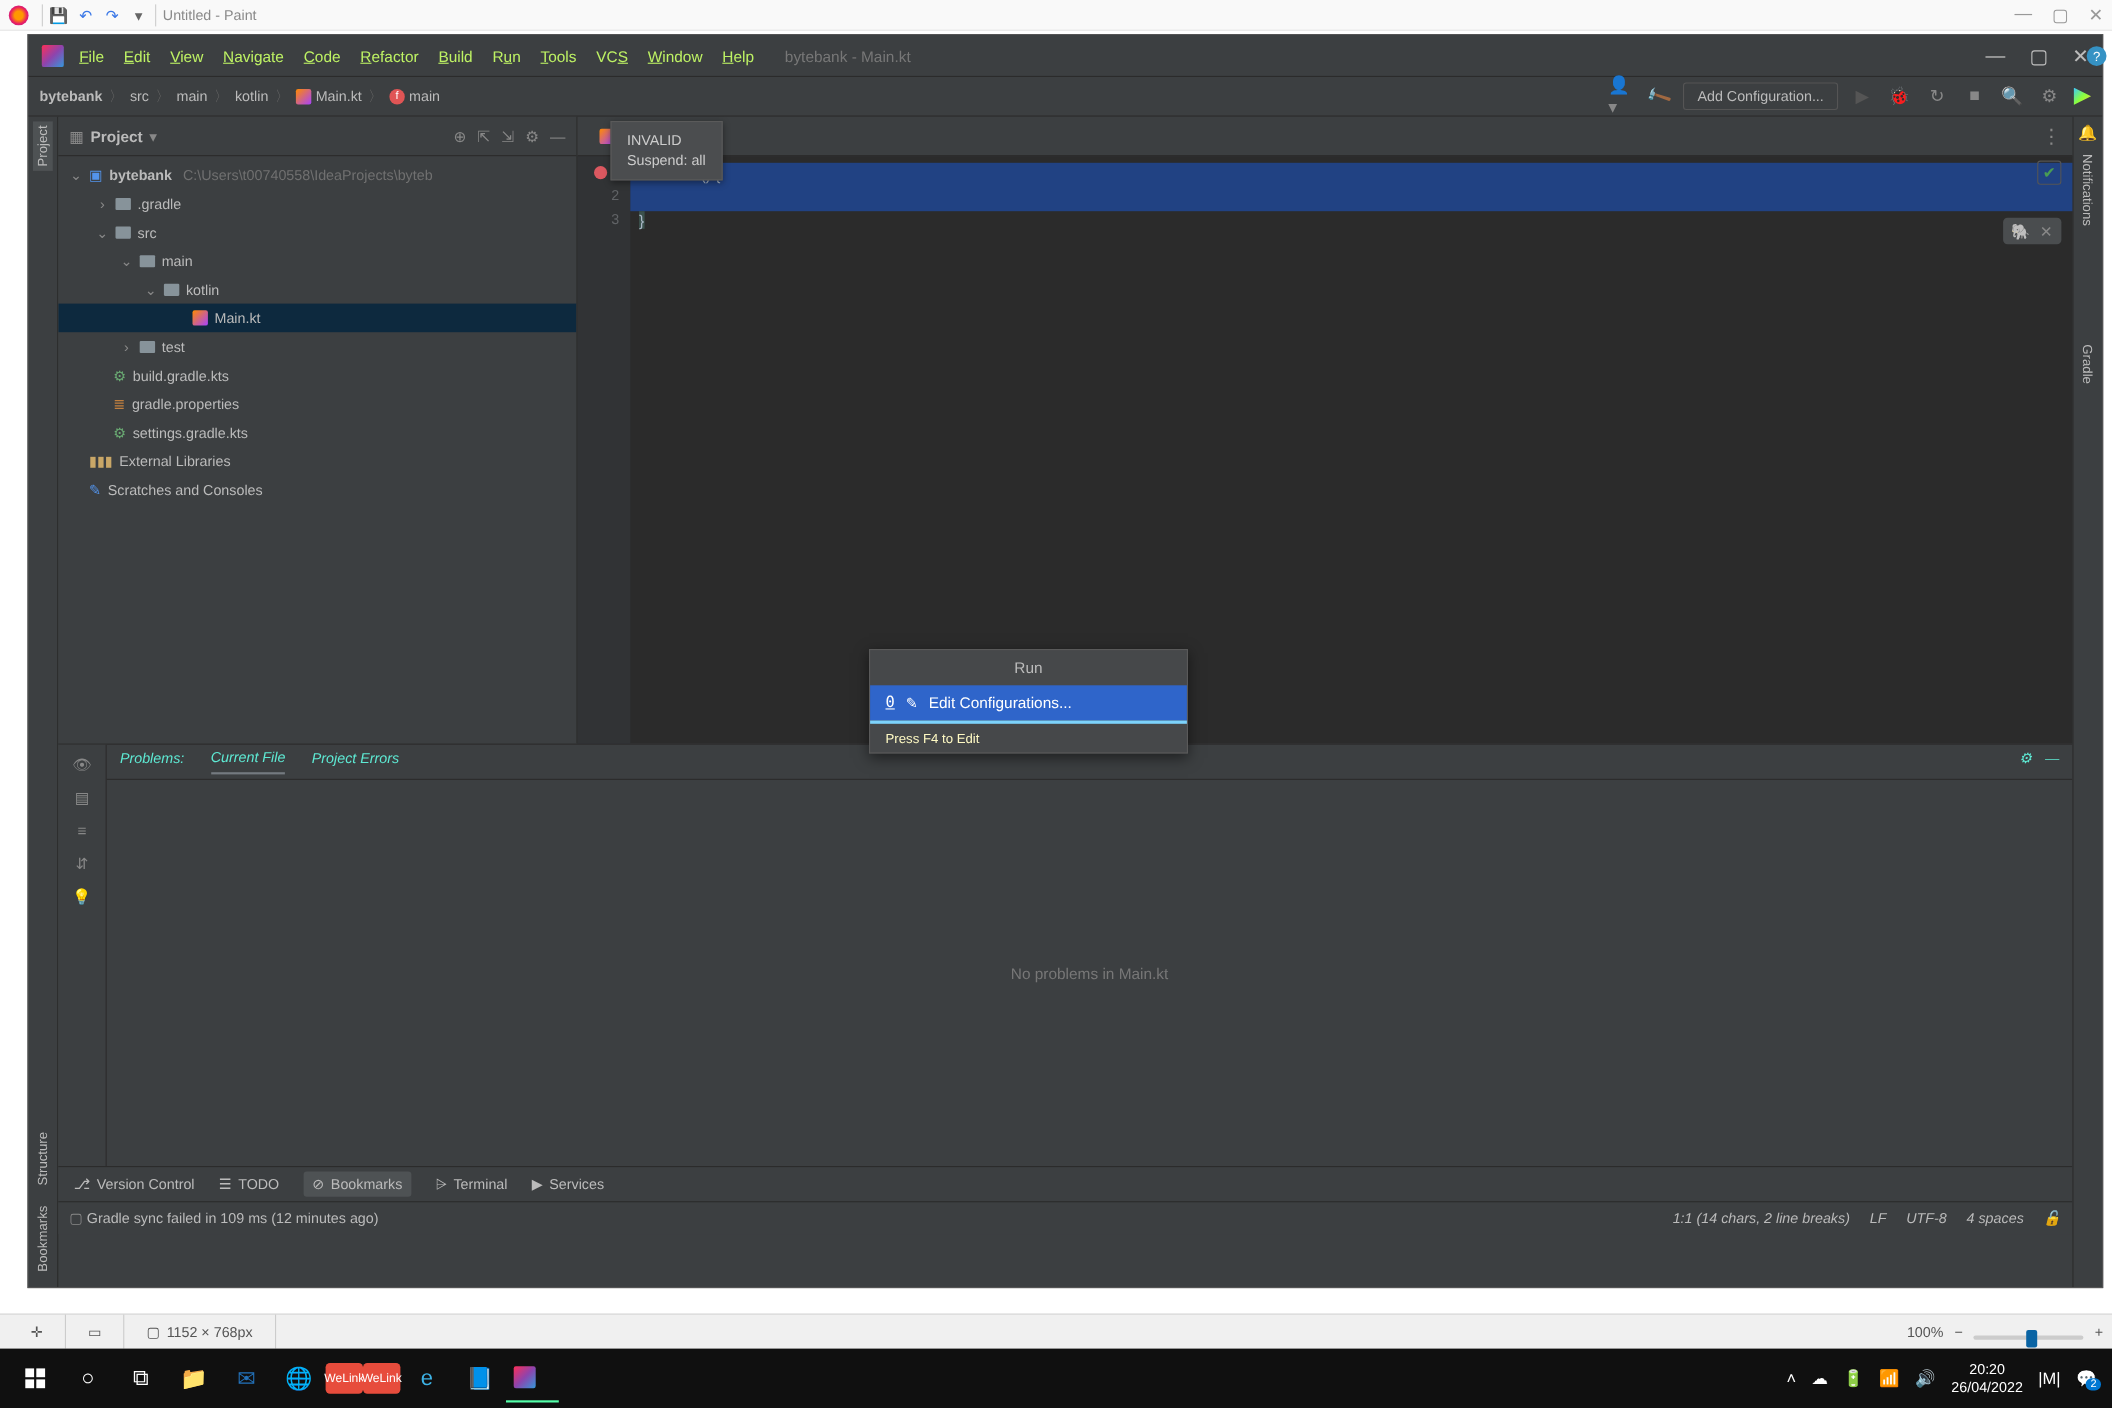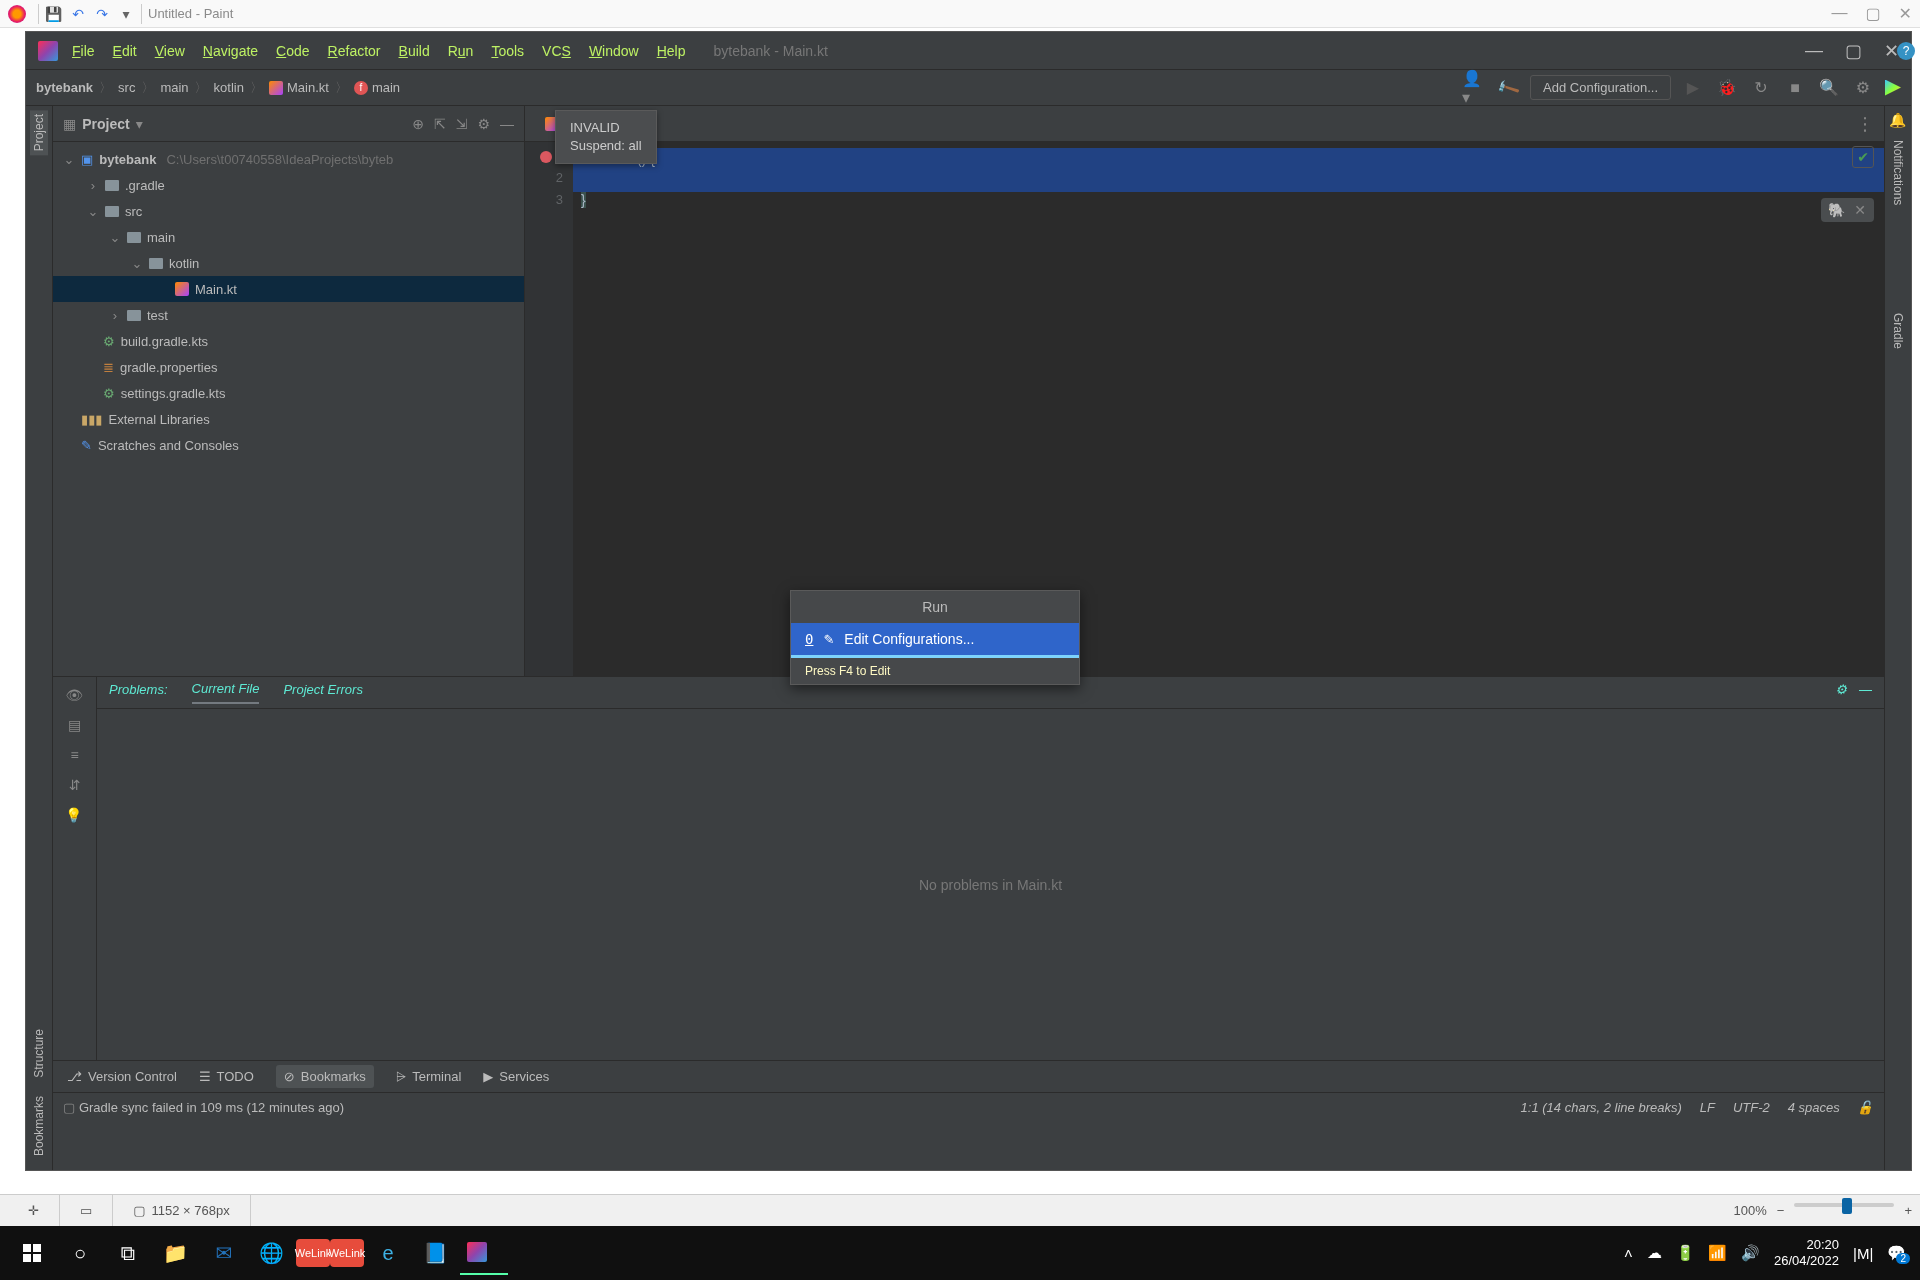--- a/index.html
+++ b/index.html
@@ -110,29 +110,29 @@
 .bottom-tools .tool { display: flex; align-items: center; gap: 6px; }
 .bottom-tools .tool.active { background: #4e5254; padding: 4px 8px; border-radius: 3px; }
 
 
 .status { height: 30px; background: #3c3f41; border-top: 1px solid #2b2b2b; display: flex; align-items: center; padding: 0 10px; font-size: 13px; color: #bbb; }
 .status .right { margin-left: auto; display: flex; gap: 18px; align-items: center; font-style: italic; }
 
 
 .paint-status { height: 32px; background: #f0f0f0; border-top: 1px solid #ccc; display: flex; align-items: center; font-size: 13px; color: #555; padding: 0 8px; }
 .paint-status .seg { display: flex; align-items: center; gap: 6px; padding: 0 20px; border-right: 1px solid #ccc; height: 100%; }
-.paint-status .rseg { margin-left: auto; display: flex; align-items: flex-start; gap: 10px; }
+.paint-status .rseg { margin-left: auto; display: flex; align-items: flex-end; gap: 10px; }
 .slider { width: 100px; height: 4px; background: #ccc; position: relative; border-radius: 2px; }
 .slider .thumb { position: absolute; left: 48px; top: -5px; width: 10px; height: 16px; background: #0a64a4; border-radius: 2px; }
 
 
 .taskbar { height: 54px; background: #101010; display: flex; align-items: center; padding: 0 8px; color: #fff; }
 .taskbar .tb { width: 48px; height: 44px; display: flex; align-items: center; justify-content: center; font-size: 20px; }
 .taskbar .tray { margin-left: auto; display: flex; align-items: center; gap: 14px; font-size: 15px; padding-right: 6px; }
-.clock { text-align: right; font-size: 13px; line-height: 1.2; }
+.clock { text-align: center; font-size: 13px; line-height: 1.2; }
 .win-logo { display:grid; grid-template-columns:8px 8px; gap:2px; }
 .win-logo span { width:8px; height:8px; background:#fff; }
 .badge { position: relative; }
 .badge .n { position:absolute; bottom:-2px; right:-4px; background:#0078d4; color:#fff; font-size:10px; border-radius:8px; padding:0 4px; }
 </style>
 </head>
 <body>
 
 <div class="paint-window">
 
@@ -397,21 +397,21 @@
                 <span>Services</span>
               </span>
           </div>
 
           <div class="status">
             <span style="color:#888;">▢</span>&nbsp;
             <span>Gradle sync failed in 109 ms (12 minutes ago)</span>
             <div class="right">
               <span>1:1 (14 chars, 2 line breaks)</span>
               <span>LF</span>
-              <span>UTF-2</span>
+              <span>UTF-8</span>
               <span>4 spaces</span>
               <span>🔓</span>
             </div>
           </div>
         </div>
 
         <div class="right-gutter">
           <span class="bell">🔔</span>
           <div class="tab">Notifications</div>
           <div class="tab gradle-i">Gradle</div>

